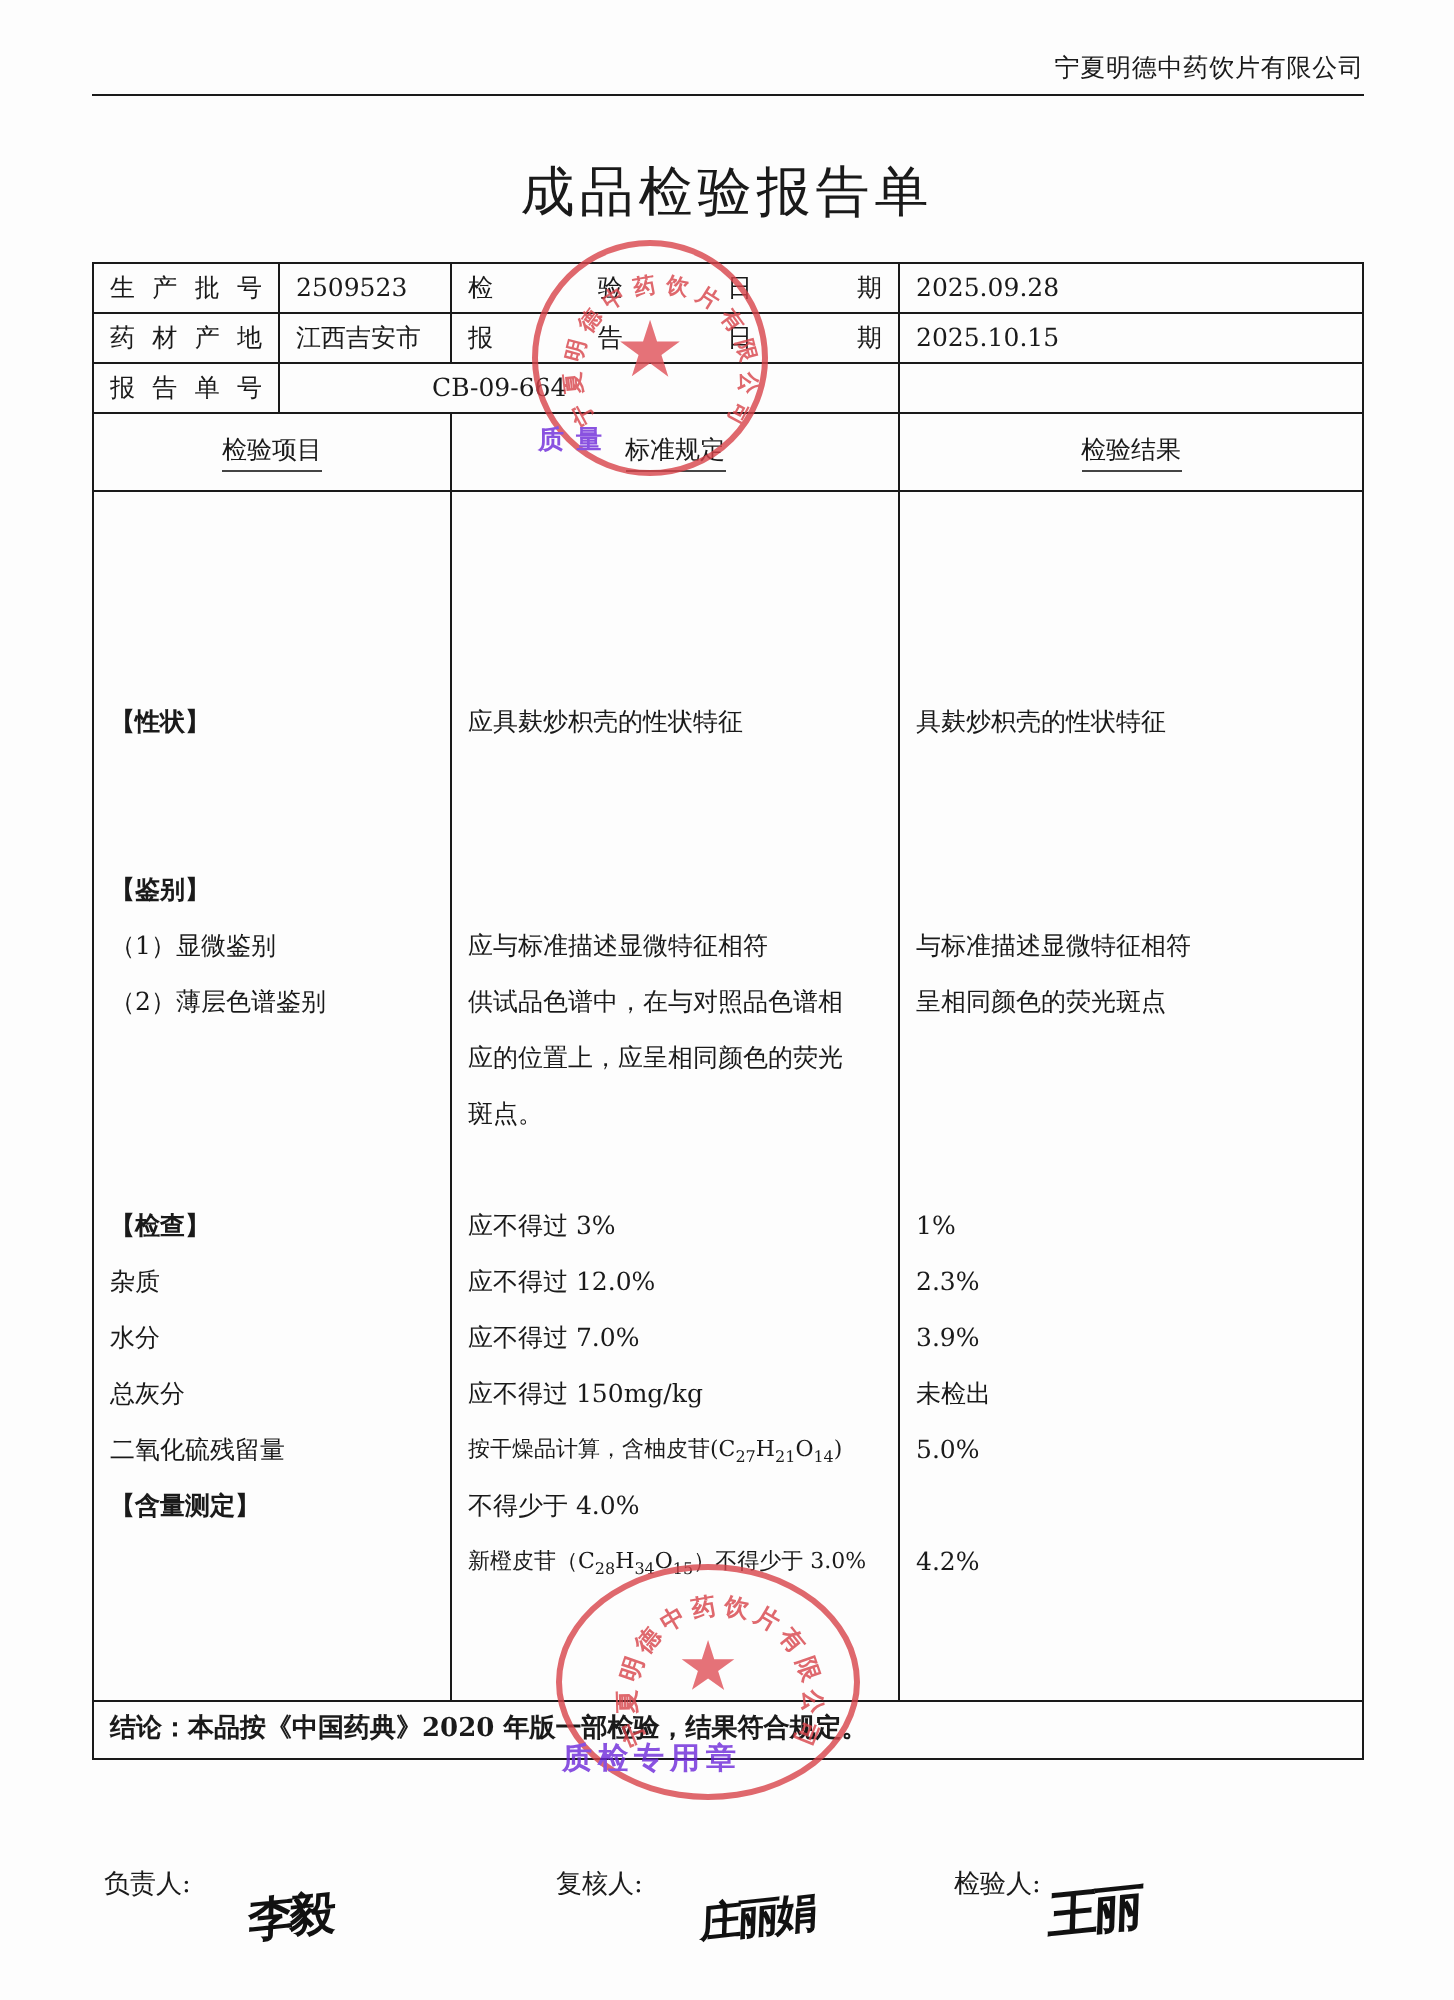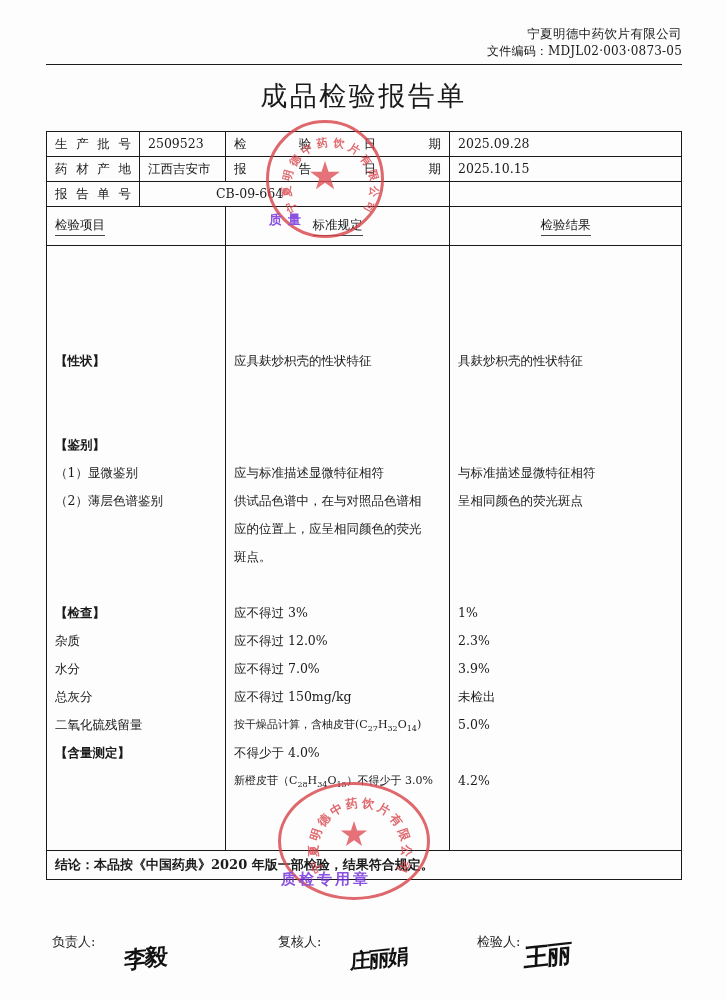--- a/index.html
+++ b/index.html
@@ -88,21 +88,21 @@
     height: 38px;
     vertical-align: top;
     padding-top: 6px;
     text-align: center;
   }
   .colhead .u {
     display: inline-block;
     border-bottom: 1px solid #444;
     padding-bottom: 1px;
   }
-  .colhead .left-h { text-align: left; padding-left: 8px; }
+  .colhead .left-h { text-align: center; padding-left: 8px; }
 
   
   .body-cell {
     vertical-align: top;
     padding-top: 0;
     height: 604px;
   }
   .body-cell .pad { padding-top: 18px; }
   .lines div {
     height: 28px;
@@ -218,21 +218,20 @@
   }
   .seal-bottom .arc-char { font-size: 12px; }
 </style>
 </head>
 <body>
 
 <div id="page">
 
   <div class="doc-header">
     <span>宁夏明德中药饮片有限公司</span>
-    <span class="doc-code"><span>文件编码：</span><span>MDJL02·003·0873-05</span></span>
   </div>
 
   <div class="doc-title">成品检验报告单</div>
 
   <table class="report">
     <tbody>
     <tr>
       <td class="lbl">生产批号</td>
       <td class="val">2509523</td>
       <td class="lbl">检验日期</td>
@@ -287,21 +286,21 @@
           <div class="gap"></div>
           <div>应与标准描述显微特征相符</div>
           <div>供试品色谱中，在与对照品色谱相</div>
           <div>应的位置上，应呈相同颜色的荧光</div>
           <div>斑点。</div>
           <div class="gap"></div>
           <div>应不得过 3%</div>
           <div>应不得过 12.0%</div>
           <div>应不得过 7.0%</div>
           <div>应不得过 150mg/kg</div>
-          <div class="formula"><span>按干燥品计算，含柚皮苷(C</span><sub>27</sub><span>H</span><sub>32</sub><span>O</span><sub>14</sub><span>)</span></div>
+          <div class="formula"><span>按干燥品计算，含柚皮苷(C</span><sub>27</sub><span>H</span><sub>21</sub><span>O</span><sub>14</sub><span>)</span></div>
           <div>不得少于 4.0%</div>
           <div class="formula"><span>新橙皮苷（C</span><sub>28</sub><span>H</span><sub>34</sub><span>O</span><sub>15</sub><span>）不得少于 3.0%</span></div>
         </div>
       </td>
 
       <td class="body-cell">
         <div class="lines pad">
           <div class="gap"></div>
           <div>具麸炒枳壳的性状特征</div>
           <div class="gap"></div>

